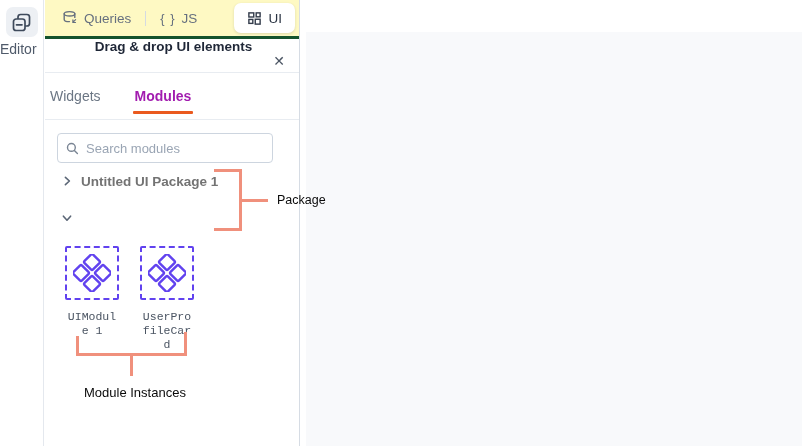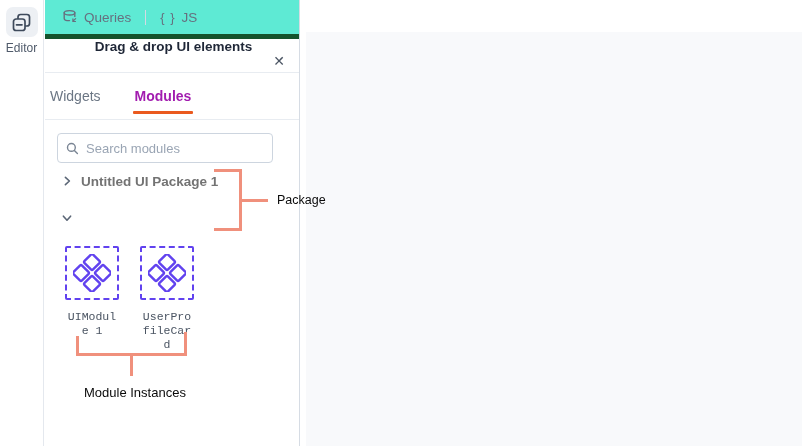--- a/index.html
+++ b/index.html
@@ -5,26 +5,26 @@
   * { margin:0; padding:0; box-sizing:border-box; }
   html,body { background:#fff; }
   .app {
     position:relative; width:802px; height:446px; overflow:hidden;
     font-family:"Liberation Sans", sans-serif; background:#fff; color:#2b3648;
   }
 
   
   .rail { position:absolute; left:0; top:0; width:44px; height:446px; background:#fff; border-right:1px solid #e4e8ee; }
   .rail-btn { width:32px; height:30px; margin:7px auto 0; background:#edf0f4; border-radius:7px; display:flex; align-items:center; justify-content:center; cursor:pointer; }
-  .rail-label { text-align:center; font-size:12px; color:#4f5a6a; margin-top:4px; }
+  .rail-label { text-align:left; font-size:14px; color:#4f5a6a; margin-top:4px; }
 
   
   .panel { position:absolute; left:45px; top:0; width:255px; height:446px; background:#fff; border-right:1px solid #d6dce4; }
 
-  .topbar { height:39px; background:#5eead4; border-bottom:5px solid #14532d; display:flex; align-items:center; padding-left:17px; }
+  .topbar { height:39px; background:#fef9c3; border-bottom:3px solid #14532d; display:flex; align-items:center; padding-left:17px; }
   .tb-item { display:flex; align-items:center; gap:6px; color:#66707f; font-size:13.5px; cursor:pointer; }
   .tb-divider { width:1px; height:15px; background:#d4dae2; margin:0 14px; }
   .tb-braces { font-size:13px; letter-spacing:1px; }
   .tb-ui { margin-left:auto; margin-right:4px; height:30px; background:#fff; border-radius:7px; padding:0 13px; display:flex; align-items:center; gap:7px; color:#2a3342; font-size:13.5px; box-shadow:0 1px 3px rgba(16,24,40,.14); cursor:pointer; }
 
   .phead { height:34px; display:flex; align-items:center; padding:0 14px 0 17px; border-bottom:1px solid #e8ecf1;flex-direction:column; }
   .phead-title { font-size:13.5px; font-weight:700; color:#1f2737; }
   .phead-close { margin-left:auto; color:#4b5563; font-size:14px; line-height:1; cursor:pointer; }
 
   .ptabs { height:47px; border-bottom:1px solid #e8ecf1; display:flex; align-items:center; }
@@ -97,20 +97,31 @@
             <path d="M13.6 9.6l-2.8 2.8M10.9 9.9v2.6h2.6" stroke-width="1.2"></path>
           </svg>
         </span>
         <span>Queries</span>
       </div>
       <div class="tb-divider"></div>
       <div class="tb-item">
         <span class="tb-braces">{ }</span>
         <span>JS</span>
       </div>
+      <div class="tb-ui">
+        <span style="display:flex;">
+          <svg width="15" height="15" viewBox="0 0 16 16" fill="none" stroke="#333c4b" stroke-width="1.5">
+            <rect x="2" y="2" width="5.2" height="4.4"></rect>
+            <rect x="9.8" y="2" width="4.2" height="4.2"></rect>
+            <rect x="2" y="9" width="4.2" height="4.2"></rect>
+            <rect x="8.8" y="8.8" width="5.2" height="5.2"></rect>
+          </svg>
+        </span>
+        <span>UI</span>
+      </div>
     </div>
 
     <div class="phead">
       <span class="phead-title">Drag &amp; drop UI elements</span>
       <span class="phead-close">✕</span>
     </div>
 
     <div class="ptabs">
       <div class="ptab widgets">
         <span>Widgets</span>

